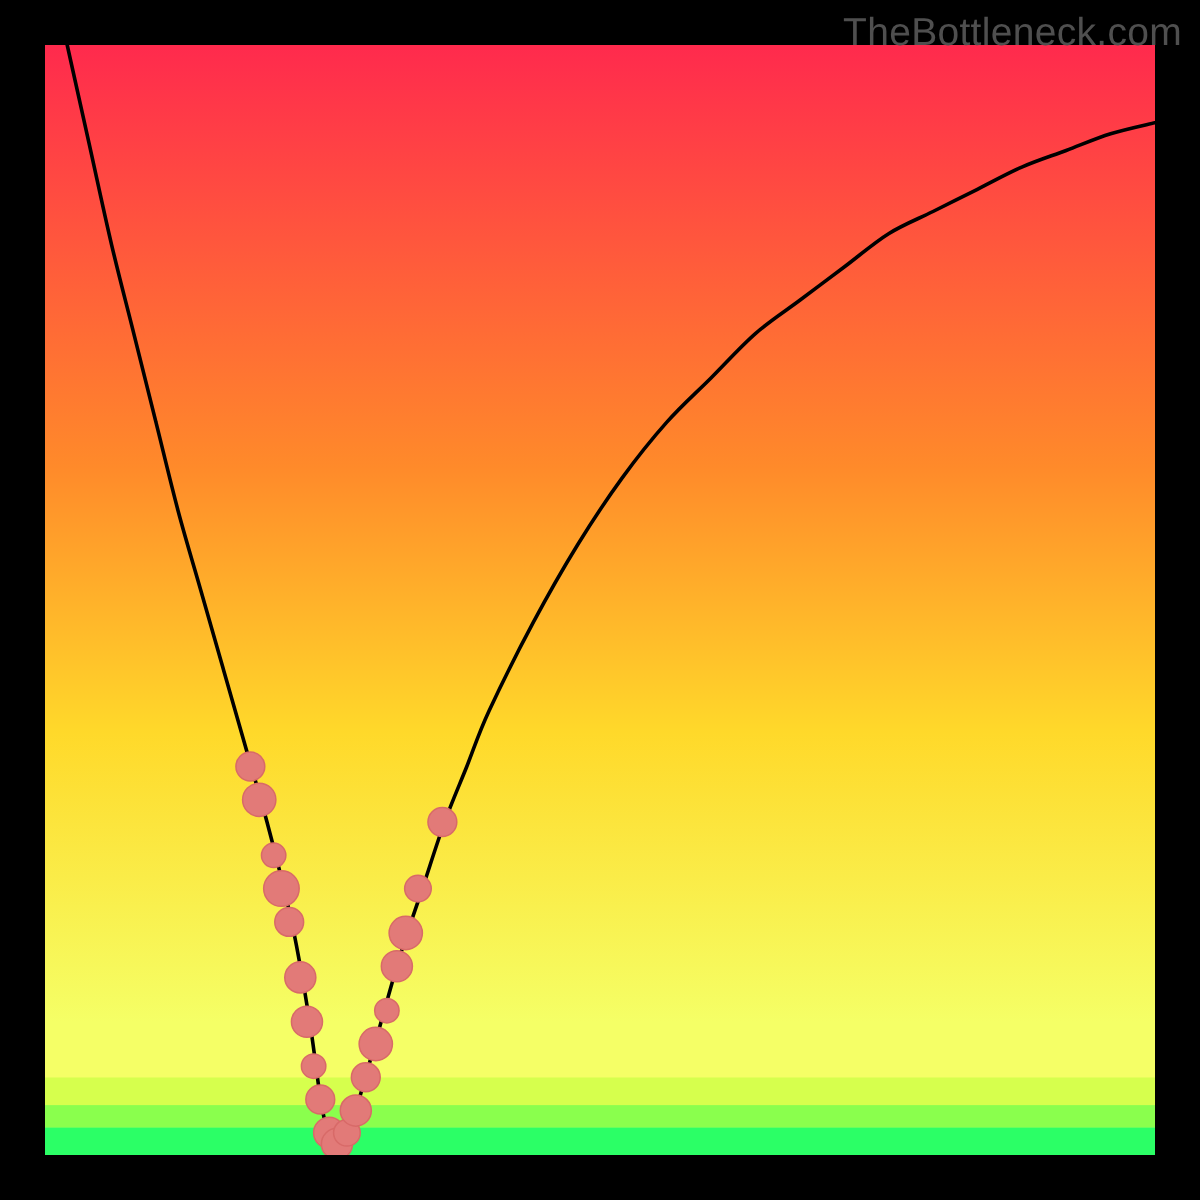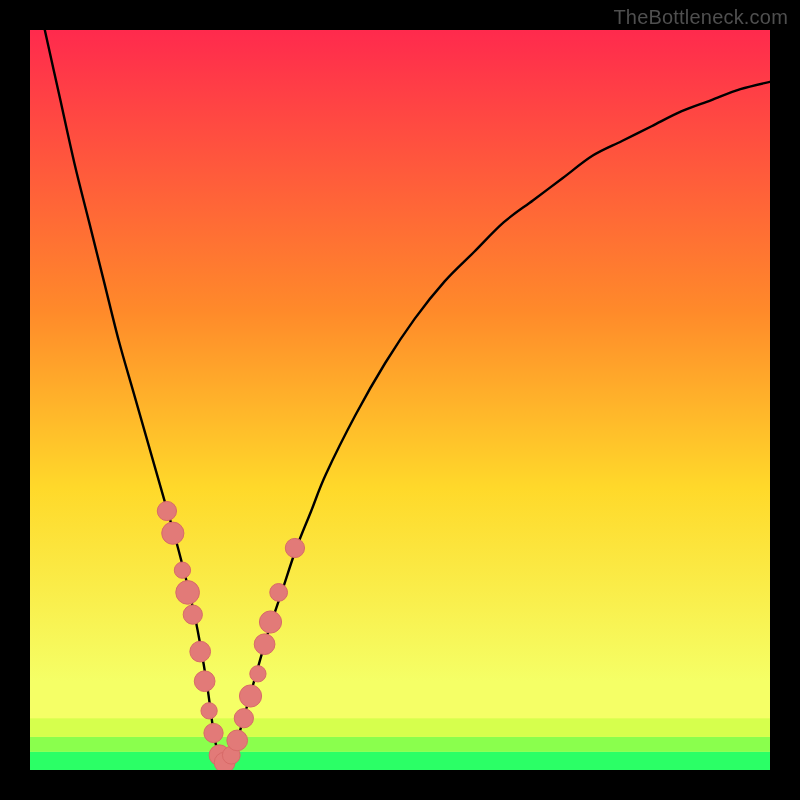--- a/index.html
+++ b/index.html
@@ -22,21 +22,21 @@
     top: 30px;
     width: 740px;
     height: 740px;
     overflow: hidden;
   }
   .watermark {
     position: absolute;
     top: 6px;
     right: 12px;
     color: #4f4f4f;
-    font-size: 20px;
+    font-size: 26px;
     font-weight: 400;
     letter-spacing: 0.2px;
     z-index: 10;
   }
   svg {
     display: block;
   }
 </style>
 </head>
 <body>

